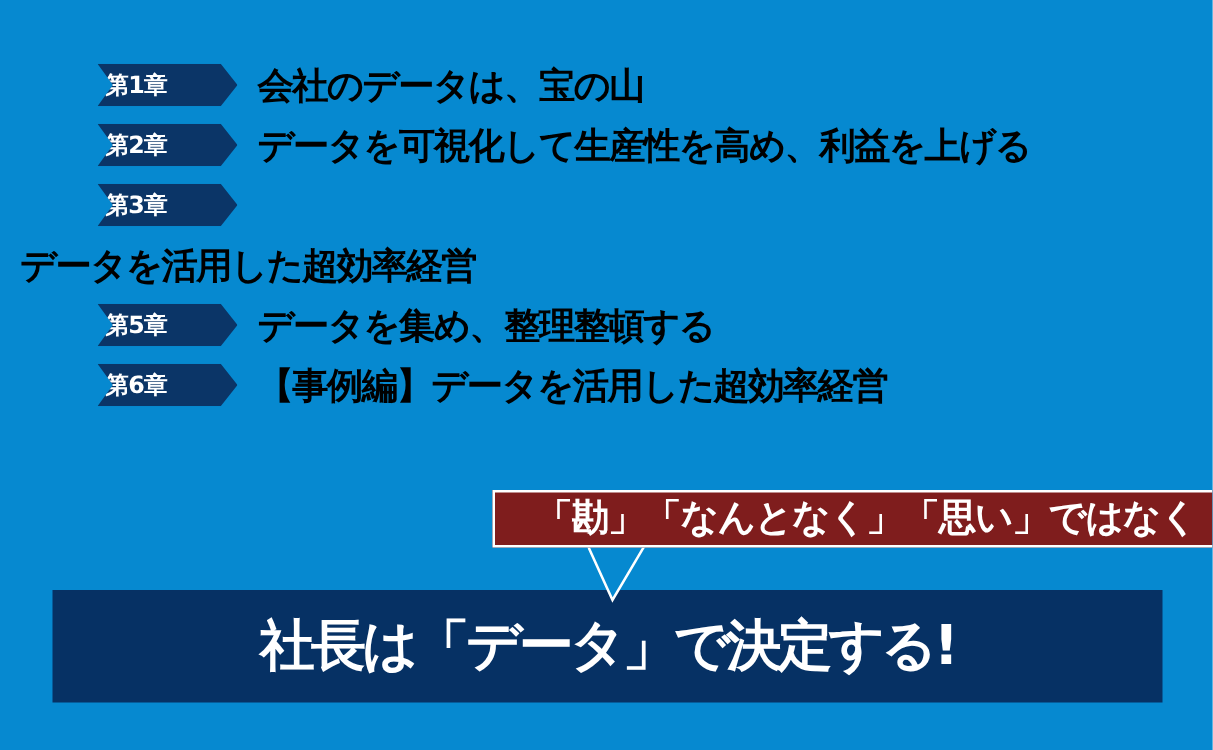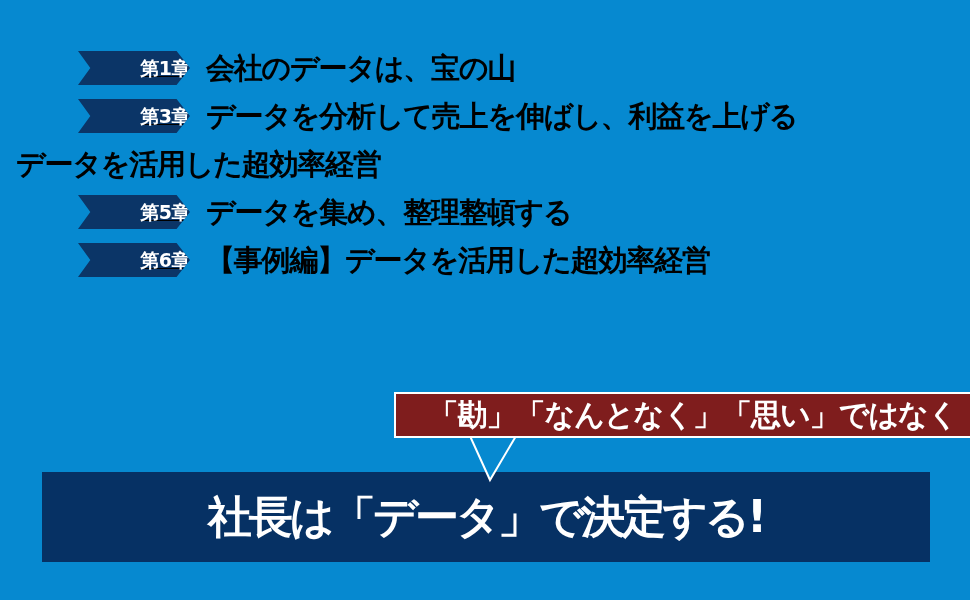--- a/index.html
+++ b/index.html
@@ -41,22 +41,21 @@
     position: relative;
     flex: 0 0 auto;
     width: 112px;
     height: 34px;
     margin-left: 78px;
     background: #0b3567;
     -webkit-clip-path: polygon(0% 0%, 88% 0%, 100% 50%, 88% 100%, 0% 100%, 11% 50%);
     clip-path: polygon(0% 0%, 88% 0%, 100% 50%, 88% 100%, 0% 100%, 11% 50%);
     display: flex;
     align-items: center;
-    justify-content: flex-end;
-    text-decoration: underline;
+    justify-content: flex-start;
   }
 
   .chapter-badge-label {
     color: #ffffff;
     font-size: 19px;
     font-weight: bold;
     letter-spacing: -0.5px;
     line-height: 1;
     padding-left: 6px;
     white-space: nowrap;
@@ -137,26 +136,31 @@
 
   <div class="chapter-list">
 
     <div class="chapter-row">
       <div class="chapter-badge">
         <span class="chapter-badge-label">第1章</span>
       </div>
       <div class="chapter-title">会社のデータは、宝の山</div>
     </div>
 
+    <div class="chapter-row">
+      <div class="chapter-badge">
+        <span class="chapter-badge-label">第2章</span>
+      </div>
+      <div class="chapter-title">データを可視化して生産性を高め、利益を上げる</div>
+    </div>
 
     <div class="chapter-row">
       <div class="chapter-badge">
         <span class="chapter-badge-label">第3章</span>
       </div>
-      <div class="chapter-title">データを分析して売上を伸ばし、利益を上げる</div>
     </div>
 
     <div class="chapter-row">
       <div class="chapter-title">データを活用した超効率経営</div>
     </div>
 
     <div class="chapter-row">
       <div class="chapter-badge">
         <span class="chapter-badge-label">第5章</span>
       </div>

